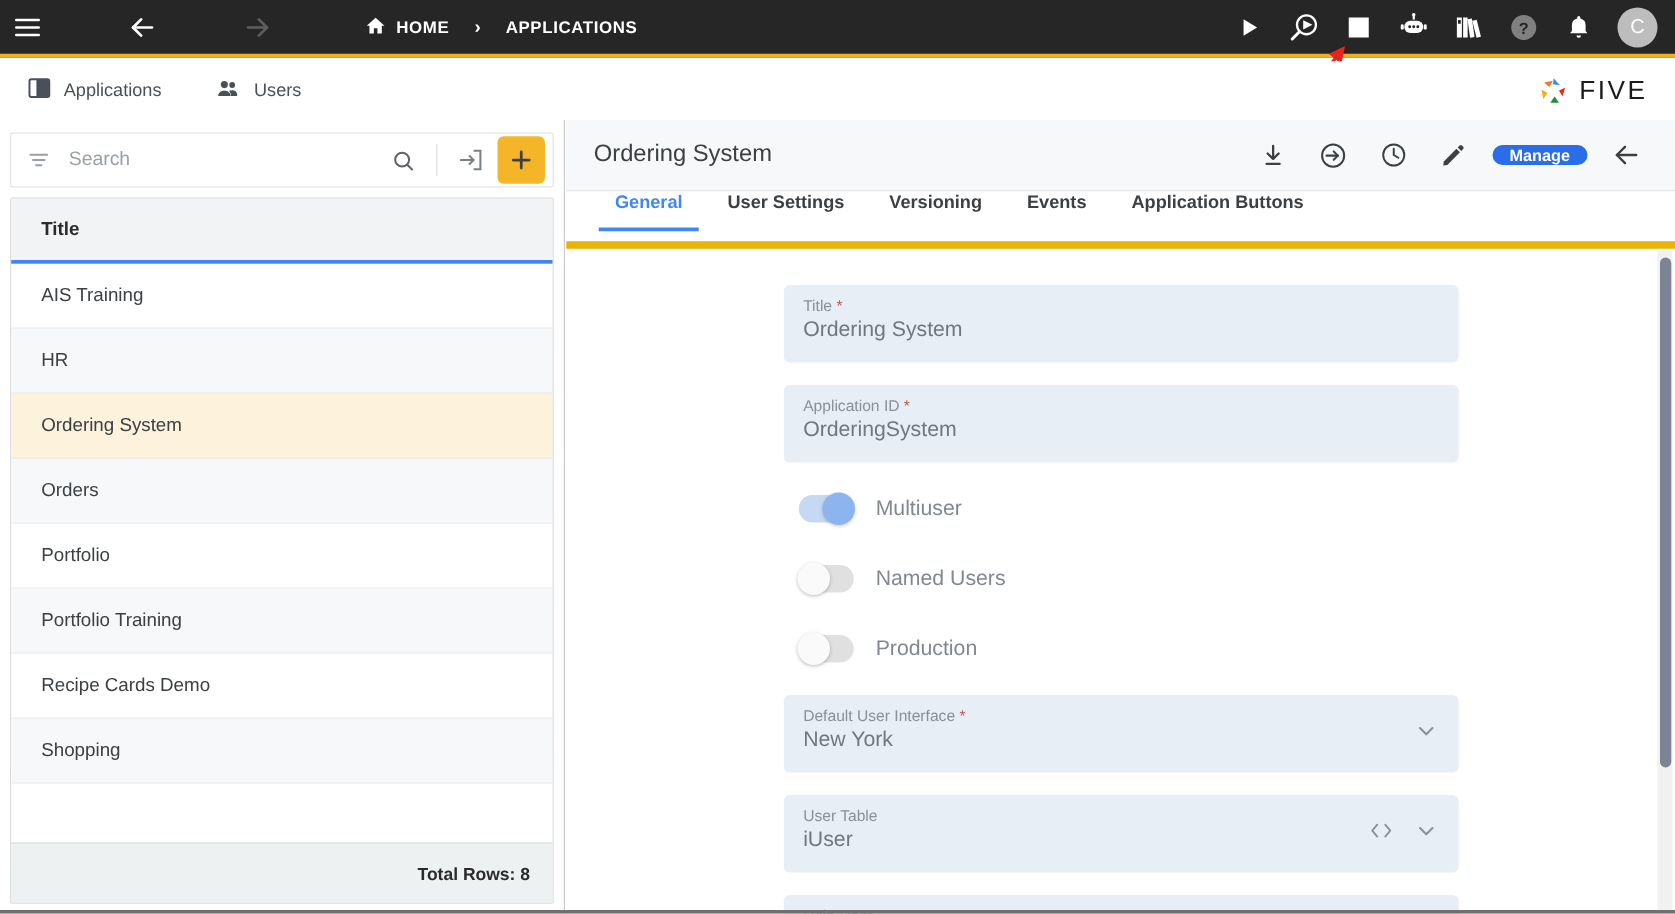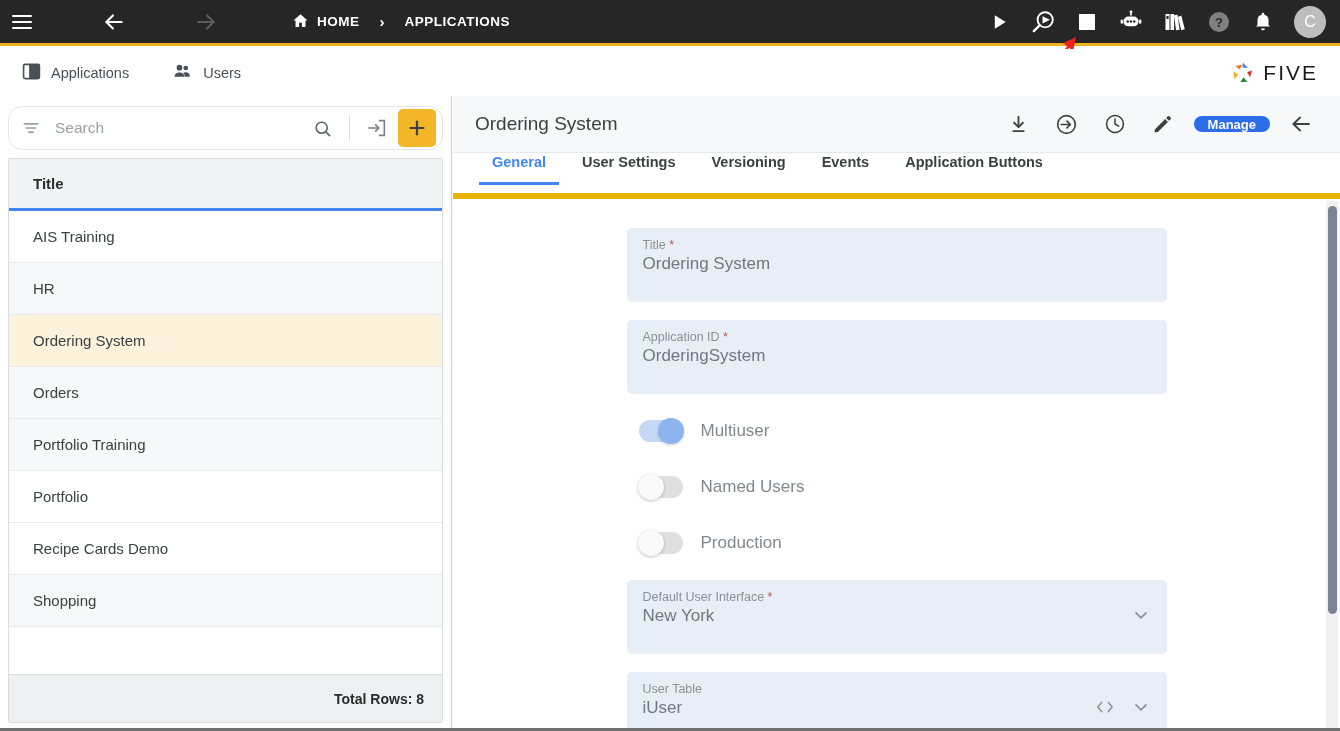--- a/index.html
+++ b/index.html
@@ -64,21 +64,21 @@
   .five-logo { margin-left: auto; margin-right: 22px; display:flex; align-items:center; gap:6px; }
   .five-word { font-size: 21px; letter-spacing: 2px; color: #1b1b1b; font-family: "Liberation Sans", sans-serif; }
 
   
   .leftpane {
     position: absolute; left: 0; top: 96px; width: 452px; height: 635px;
     background: #ffffff; border-right: 1px solid #cfcfcf;
   }
   .searchrow { padding: 10px 8px 8px 8px; }
   .searchbox {
-    height: 44px; border: 1px solid #e3e5e8; border-radius: 14px; background:#fff;
+    height: 44px; border: 1px solid #e3e5e8; border-radius: 2px; background:#fff;
     display: flex; align-items: center; padding: 0 6px 0 12px; gap: 6px;
   }
   .filter-ico { width: 22px; color:#9aa0a6; display:flex; align-items:center; }
   .search-input {
     flex: 1; border: none; outline: none; font-size: 15.5px; color: #3c4043;
     background: transparent; font-family: "Liberation Sans", sans-serif; padding-left:6px;
   }
   .search-input::placeholder { color: #9aa0a6; }
   .sb-ico { width: 30px; display:flex; align-items:center; justify-content:center; color:#5f6368; }
   .sb-div { width:1px; height:26px; background:#e0e0e0; margin:0 6px; }
@@ -128,21 +128,21 @@
   .tab {
     font-size: 14.5px; font-weight: bold; color: #3c4043; padding: 0 13px 12px 13px;
     margin-right: 10px; cursor: pointer; border-bottom: 3px solid transparent; position: relative; top: 1px;
   }
   .tab.active { color: #4285f4; border-bottom-color: #4285f4; }
 
   .form-scroll { position: absolute; left:0; top: 104px; right: 0; bottom: 0; overflow: hidden; }
   .form { padding: 28px 0 0 0; }
   .field {
     position: relative; width: 540px; margin: 0 auto 18px auto; background: #e7eef6;
-    border-radius: 5px; padding: 10px 16px 28px 16px; min-height: 52px;
+    border-radius: 5px; padding: 10px 16px 16px 16px; min-height: 52px;
   }
   .f-label { font-size: 12.5px; color: #8a9099; margin-bottom: 2px; }
   .f-label .req { color: #c0574a; }
   .f-value { font-size: 17px; color: #707780; }
   .f-icons { position: absolute; right: 16px; top: 50%; transform: translateY(-50%); display:flex; align-items:center; gap: 16px; color:#8a9099; }
 
   .toggle-row { width: 540px; margin: 0 auto 18px auto; display: flex; align-items: center; gap: 18px; height: 38px; padding-left: 12px;}
   .switch { width: 44px; height: 22px; border-radius: 11px; background: #e0e0e0; position: relative; flex: none; cursor: pointer; }
   .switch .knob { position: absolute; top: -2px; left: -1px; width: 26px; height: 26px; border-radius: 50%; background: #fafafa; box-shadow: 0 1px 3px rgba(0,0,0,.25); }
   .switch.on { background: #c5d9f5; }
@@ -337,25 +337,25 @@
           </div>
           <div class="grow alt">
             <span>HR</span>
           </div>
           <div class="grow sel">
             <span>Ordering System</span>
           </div>
           <div class="grow alt">
             <span>Orders</span>
           </div>
+          <div class="grow">
+            <span>Portfolio</span>
+          </div>
           <div class="grow alt">
             <span>Portfolio Training</span>
-          </div>
-          <div class="grow">
-            <span>Portfolio</span>
           </div>
           <div class="grow">
             <span>Recipe Cards Demo</span>
           </div>
           <div class="grow alt">
             <span>Shopping</span>
           </div>
           <div class="grow">
             <span></span>
           </div>

